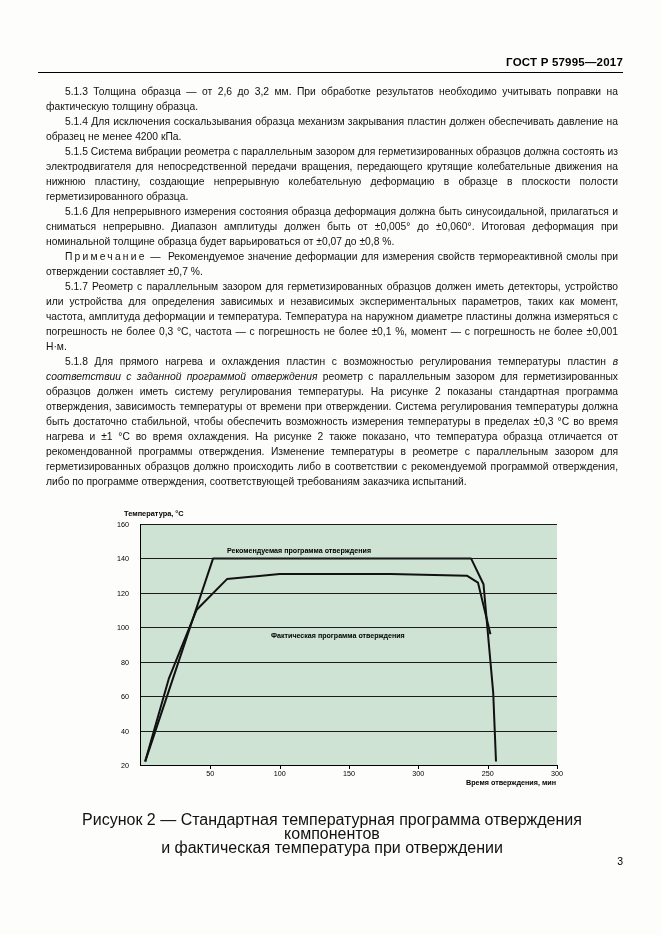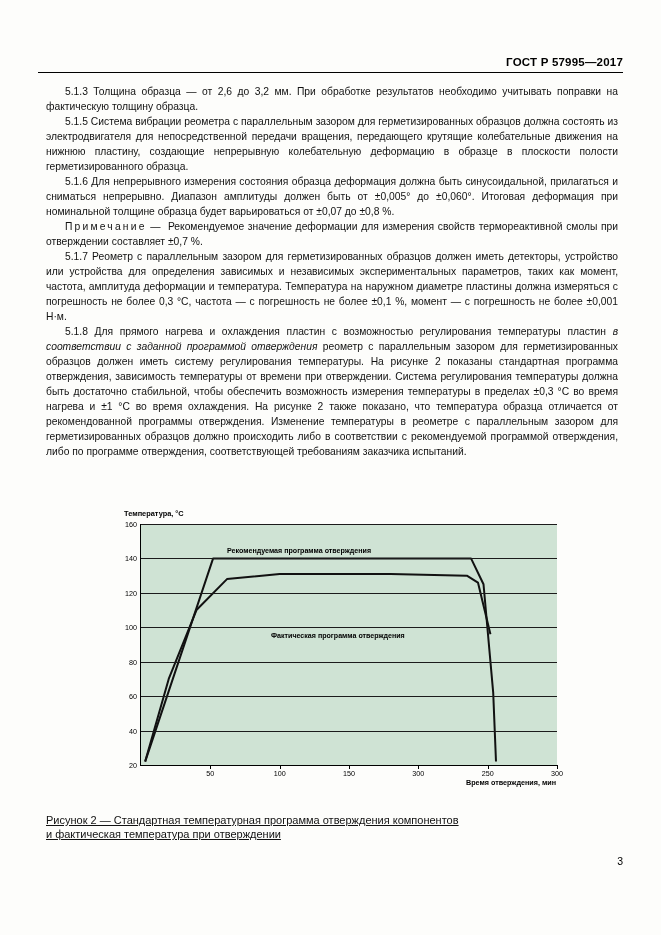--- a/index.html
+++ b/index.html
@@ -110,21 +110,21 @@
   }
   .gridline {
     position: absolute;
     left: 0;
     width: 100%;
     border-top: 1px solid #1b1b1b;
   }
   .ytick {
     position: absolute;
     right: 100%;
-    margin-right: 4px;
+    margin-right: 12px;
     transform: translateY(-50%);
     font-family: "Liberation Sans", sans-serif;
     font-size: 7.2px;
     color: #000;
     white-space: nowrap;
   }
   .xtick {
     position: absolute;
     top: 100%;
     margin-top: 4px;
@@ -154,26 +154,25 @@
   }
   .label-actual {
     left: 130px;
     top: 108px;
   }
   .caption {
     position: absolute;
     left: 46px;
     top: 813px;
     width: 572px;
-    text-align: left;
-    font-family: "Liberation Sans", sans-serif;
-    font-size: 11px;
+    text-align: center;
+    font-family: "Liberation Sans", sans-serif;
+    font-size: 16px;
     line-height: 14px;
     color: #111;
-    text-decoration: underline;
   }
   .page-number {
     position: absolute;
     right: 38px;
     top: 855px;
     font-family: "Liberation Sans", sans-serif;
     font-size: 10.5px;
     color: #000;
   }
 </style>
@@ -181,20 +180,21 @@
 <body>
 
 <div class="page">
   <div class="sheet">
 
     <div class="header">ГОСТ Р 57995—2017</div>
     <div class="header-rule"></div>
 
     <div class="body-text">
       <p>5.1.3 Толщина образца — от 2,6 до 3,2 мм. При обработке результатов необходимо учитывать поправки на фактическую толщину образца.</p>
+      <p>5.1.4 Для исключения соскальзывания образца механизм закрывания пластин должен обеспечивать давление на образец не менее 4200 кПа.</p>
       <p>5.1.5 Система вибрации реометра с параллельным зазором для герметизированных образцов должна состоять из электродвигателя для непосредственной передачи вращения, передающего крутящие колебательные движения на нижнюю пластину, создающие непрерывную колебательную деформацию в образце в плоскости полости герметизированного образца.</p>
       <p>5.1.6 Для непрерывного измерения состояния образца деформация должна быть синусоидальной, прилагаться и сниматься непрерывно. Диапазон амплитуды должен быть от ±0,005° до ±0,060°. Итоговая деформация при номинальной толщине образца будет варьироваться от ±0,07 до ±0,8 %.</p>
       <p class="note"><span class="note-label">Примечание</span>&nbsp;<span>—</span>&nbsp;&nbsp;<span>Рекомендуемое значение деформации для измерения свойств термореактивной смолы при отверждении составляет ±0,7 %.</span></p>
       <p>5.1.7 Реометр с параллельным зазором для герметизированных образцов должен иметь детекторы, устройство или устройства для определения зависимых и независимых экспериментальных параметров, таких как момент, частота, амплитуда деформации и температура. Температура на наружном диаметре пластины должна измеряться с погрешность не более 0,3 °С, частота — с погрешность не более ±0,1 %, момент — с погрешность не более ±0,001 Н·м.</p>
       <p><span>5.1.8 Для прямого нагрева и охлаждения пластин с возможностью регулирования температуры пластин </span><span class="ital">в соответствии с заданной программой отверждения</span><span> реометр с параллельным зазором для герметизированных образцов должен иметь систему регулирования температуры. На рисунке 2 показаны стандартная программа отверждения, зависимость температуры от времени при отверждении. Система регулирования температуры должна быть достаточно стабильной, чтобы обеспечить возможность измерения температуры в пределах ±0,3 °С во время нагрева и ±1 °С во время охлаждения. На рисунке 2 также показано, что температура образца отличается от рекомендованной программы отверждения. Изменение температуры в реометре с параллельным зазором для герметизированных образцов должно происходить либо в соответствии с рекомендуемой программой отверждения, либо по программе отверждения, соответствующей требованиям заказчика испытаний.</span></p>
     </div>
 
     <div class="figure">
       <div class="chart-wrap">
         <div class="y-axis-title">Температура, °С</div>

